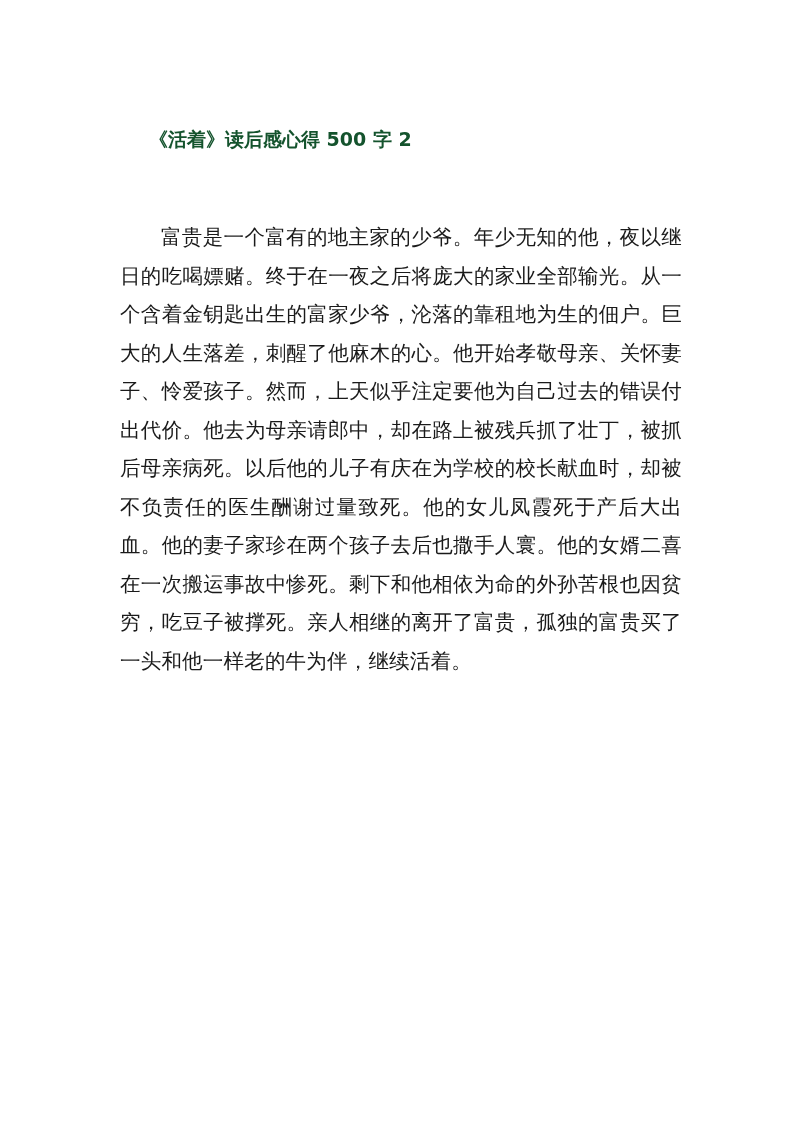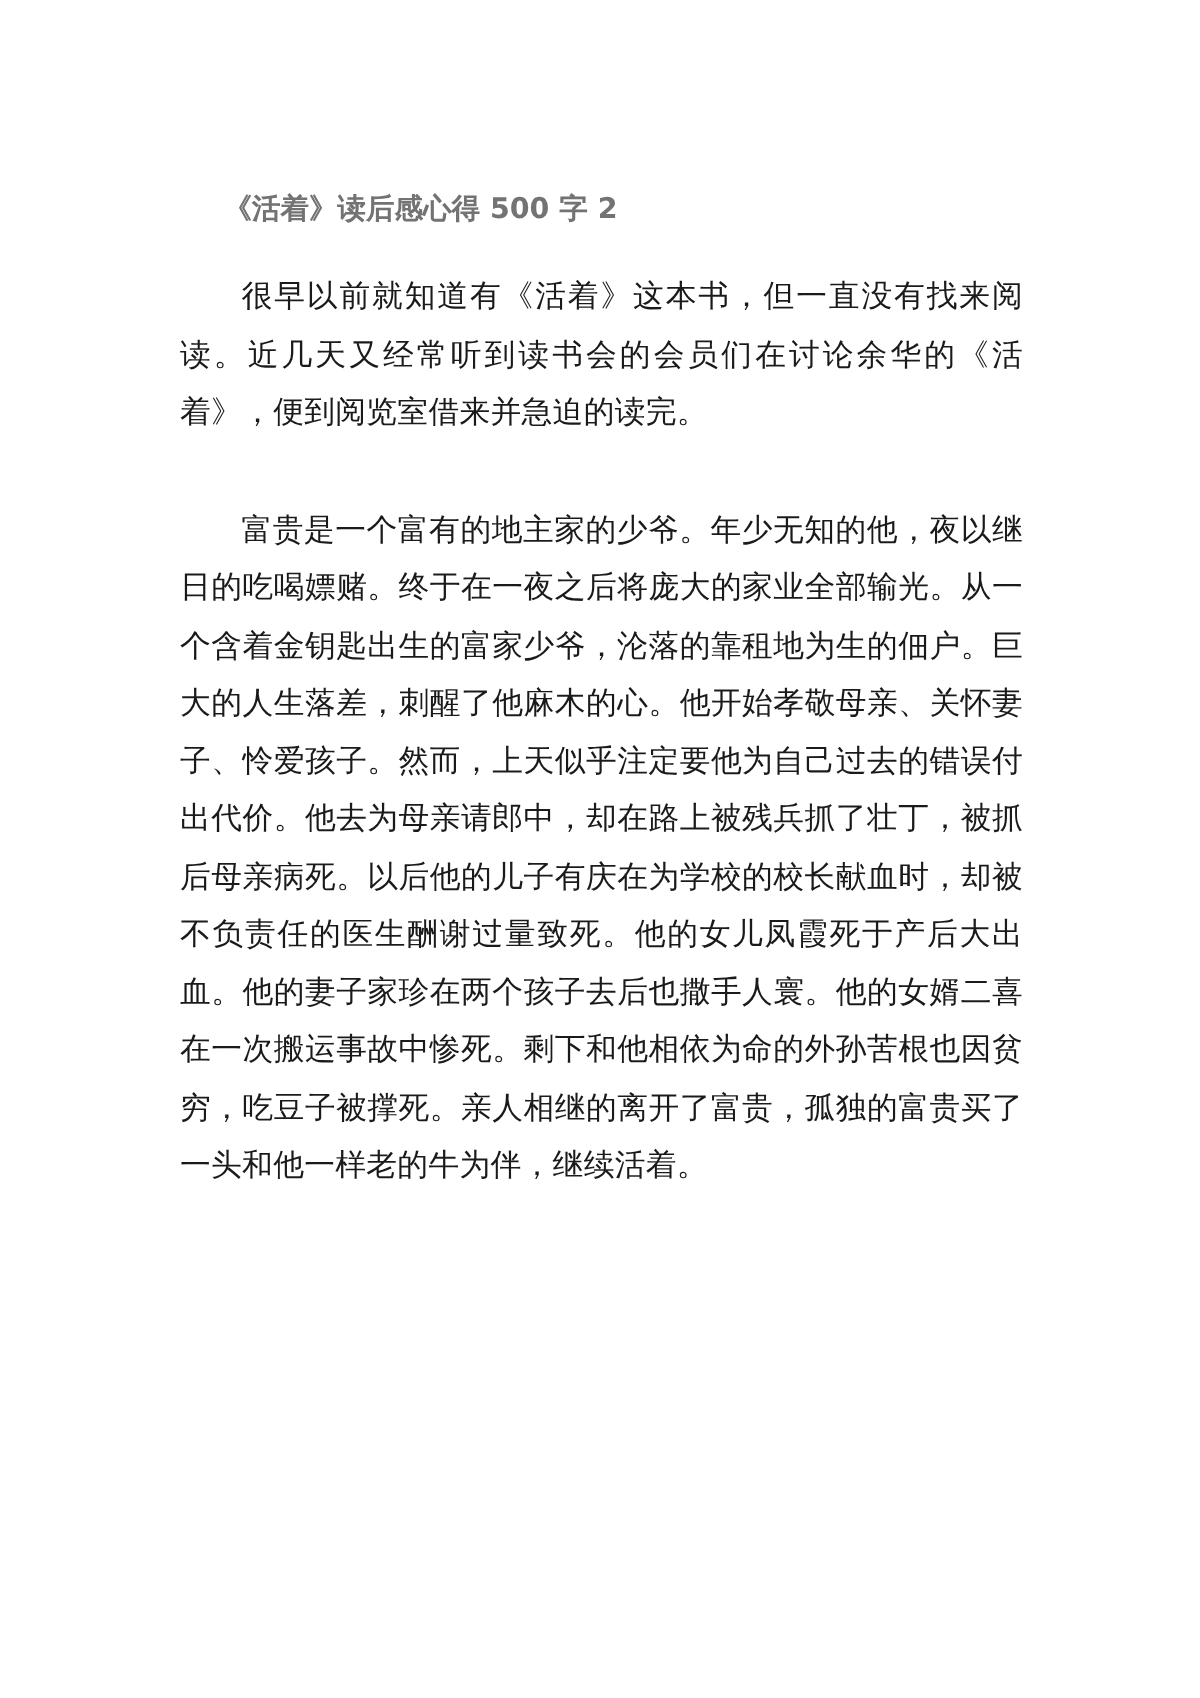--- a/index.html
+++ b/index.html
@@ -3,26 +3,25 @@
 <meta charset="utf-8">
 <style>
   html, body { margin: 0; padding: 0; background: #ffffff; }
   body { width: 800px; height: 1132px; position: relative; overflow: hidden;
          font-family: "DejaVu Serif", "Liberation Serif", serif; color: #1a1a1a; }
   .page { position: absolute; left: 120px; top: 100px; width: 562px; }
   .para { font-size: 20.5px; line-height: 38.5px; margin: 0; text-align: justify; letter-spacing: 0.2px; }
   .para.indent { text-indent: 41px; }
   .gap { height: 20px; }
   .heading { font-family: "DejaVu Sans", "Liberation Sans", sans-serif; font-weight: bold;
-             font-size: 19px; color: #737373; margin: 0; padding-left: 29px; line-height: 38px; }
+             font-size: 19px; color: #14532d; margin: 0; padding-left: 29px; line-height: 38px; }
 </style>
 </head>
 <body>
 
 <div class="page">
   <div class="gap"></div>
   <h2 class="heading">《活着》读后感心得 500 字 2</h2>
   <div class="gap"></div>
-  <p class="para indent">很早以前就知道有《活着》这本书，但一直没有找来阅读。近几天又经常听到读书会的会员们在讨论余华的《活着》，便到阅览室借来并急迫的读完。</p>
   <div class="gap"></div>
   <div class="gap"></div>
   <p class="para indent">富贵是一个富有的地主家的少爷。年少无知的他，夜以继日的吃喝嫖赌。终于在一夜之后将庞大的家业全部输光。从一个含着金钥匙出生的富家少爷，沦落的靠租地为生的佃户。巨大的人生落差，刺醒了他麻木的心。他开始孝敬母亲、关怀妻子、怜爱孩子。然而，上天似乎注定要他为自己过去的错误付出代价。他去为母亲请郎中，却在路上被残兵抓了壮丁，被抓后母亲病死。以后他的儿子有庆在为学校的校长献血时，却被不负责任的医生酬谢过量致死。他的女儿凤霞死于产后大出血。他的妻子家珍在两个孩子去后也撒手人寰。他的女婿二喜在一次搬运事故中惨死。剩下和他相依为命的外孙苦根也因贫穷，吃豆子被撑死。亲人相继的离开了富贵，孤独的富贵买了一头和他一样老的牛为伴，继续活着。</p>
 </div>
 
 </body></html>

